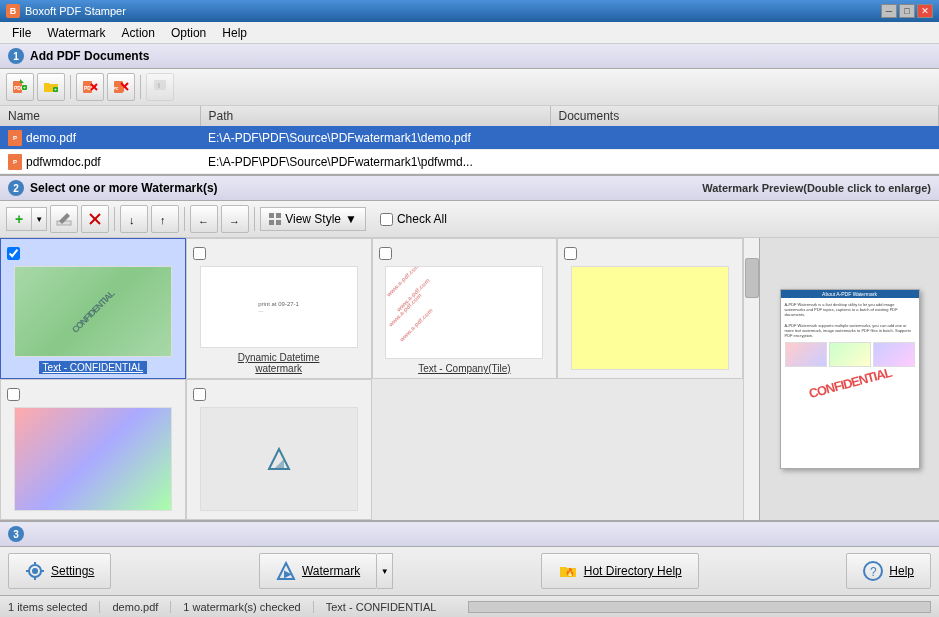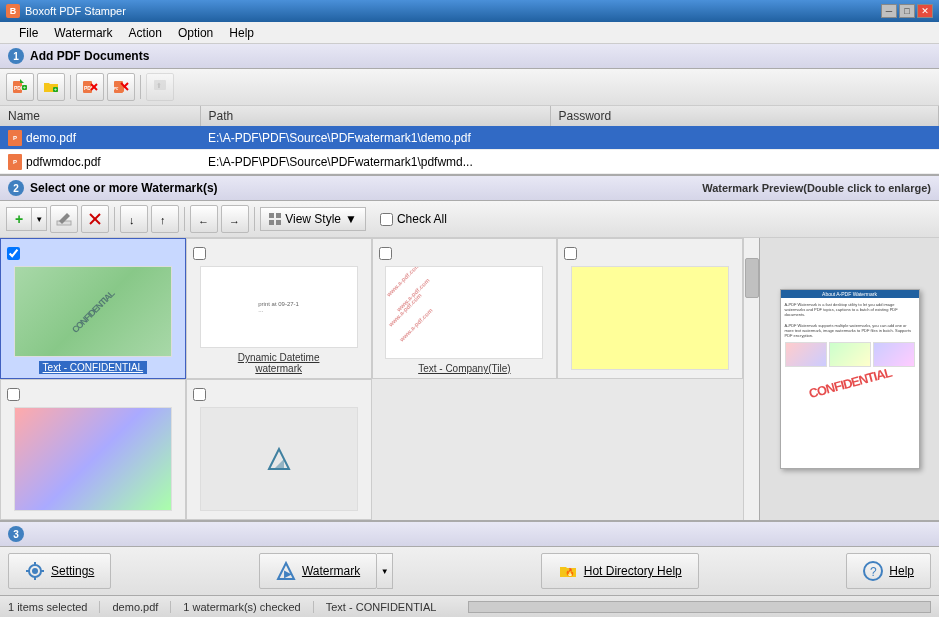--- a/index.html
+++ b/index.html
@@ -22,21 +22,21 @@
     .title-bar-btn { width: 16px; height: 14px; background: #c0c0c0; border: 1px solid #888; font-size: 9px; display: flex; align-items: center; justify-content: center; cursor: pointer; color: #333; }
     .title-bar-btn.close { background: #e74c3c; color: white; }
 
     
     .menu-bar {
       background: #f0f0f0;
       border-bottom: 1px solid #ccc;
       height: 22px;
       display: flex;
       align-items: center;
-      padding: 0 11px;
+      padding: 0 4px;
     }
     .menu-item {
       padding: 2px 8px;
       cursor: pointer;
       font-size: 12px;
       color: #000;
     }
 
     
     .main-content {
@@ -495,21 +495,21 @@
             <text x="4" y="9" font-size="7" fill="#888">⬆</text>
           </svg>
       </button>
     </div>
     <div class="file-list-area">
       <table class="file-table">
         <thead>
           <tr>
             <th style="width:200px">Name</th>
             <th style="width:350px">Path</th>
-            <th>Password</th>
+            <th>Documents</th>
           </tr>
         </thead>
         <tbody id="file-tbody">
         <tr class="selected">
     <td>
       <span class="file-icon">
         <span class="pdf-icon">P</span>
         demo.pdf
       </span>
     </td>

